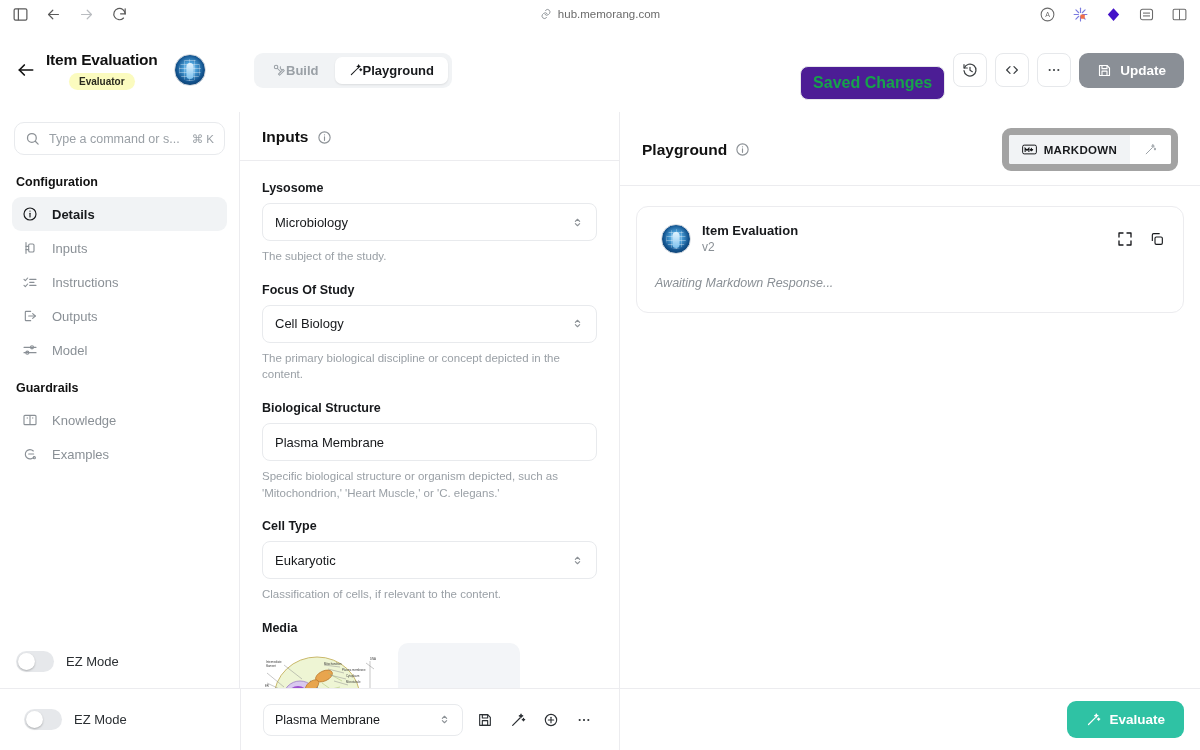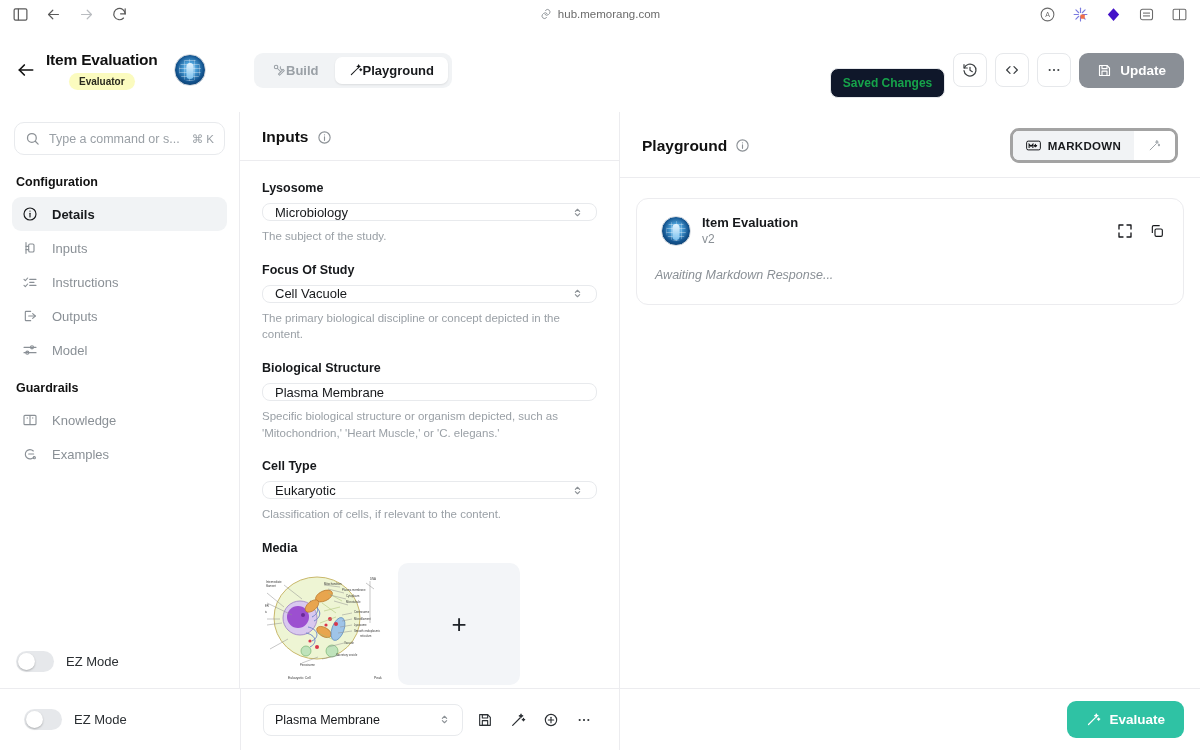--- a/index.html
+++ b/index.html
@@ -79,22 +79,22 @@
     display: flex; align-items: center; gap: 0;
     font-size: 13px; font-weight: 600; color: #9aa0a6;
     padding: 6px 14px; border-radius: 7px; cursor: pointer;
     background: transparent; border: none; white-space: nowrap;
   }
   .seg-btn.active { background: #ffffff; color: #17191c; box-shadow: 0 1px 2px rgba(0,0,0,.09); }
   .seg-btn svg { width: 14px; height: 14px; }
 
   .hdr-right { display: flex; align-items: center; gap: 8px; padding-right: 16px; }
   .saved-pill {
-    font-size: 12px; font-weight: 700; color: #16a34a;
-    border: 1px solid #e6e8eb; background: #0f172a;
+    font-size: 16px; font-weight: 700; color: #16a34a;
+    border: 1px solid #e6e8eb; background: #4c1d95;
     padding: 7px 12px; border-radius: 8px; white-space: nowrap; margin-top: 25px;
   }
   .icon-btn {
     width: 34px; height: 34px; border-radius: 8px;
     border: 1px solid #e6e8eb; background: #fff;
     display: flex; align-items: center; justify-content: center;
     color: #3c4043; cursor: pointer;
   }
   .icon-btn svg { width: 16px; height: 16px; }
   .update-btn {
@@ -168,21 +168,21 @@
     display: flex; align-items: center; gap: 8px;
     padding: 16px 22px 14px; border-bottom: 1px solid #ececef;
   }
   .panel-title { font-size: 15.5px; font-weight: 700; color: #111; }
   .info-i { width: 15px; height: 15px; color: #8c9196; }
   .panel-scroll { flex: 1; overflow: hidden; padding: 20px 22px 0; }
 
   .field { margin-bottom: 18px; }
   .field-label { font-size: 12.5px; font-weight: 700; color: #17191c; margin-bottom: 8px; }
   .control {
-    height: 18px; border: 1px solid #e8eaed; border-radius: 8px;
+    height: 38px; border: 1px solid #e8eaed; border-radius: 8px;
     display: flex; align-items: center; padding: 0 12px;
     font-size: 13px; color: #17191c; background: #fff; cursor: pointer;
   }
   .control.text-input { cursor: text; }
   .control .val { flex: 1; }
   .chev-ud { width: 13px; height: 13px; color: #8c9196; flex: 0 0 13px; }
   .field-help { font-size: 11.5px; color: #9aa0a6; margin-top: 7px; line-height: 1.45; }
 
   .media-row { display: flex; gap: 8px; }
   .media-thumb {
@@ -201,21 +201,21 @@
   .playground {
     flex: 1; display: flex; flex-direction: column; min-width: 0; background: #fff;
   }
   .pg-head {
     display: flex; align-items: center; gap: 8px;
     padding: 16px 22px 14px; border-bottom: 1px solid #ececef;
   }
   .pg-head-right { margin-left: auto; display: flex; align-items: center; }
   .seg-sm {
     display: inline-flex; align-items: center;
-    border: 3px solid #a3a3a3; border-radius: 9px; overflow: hidden; background: #fff;
+    border: 7px solid #a3a3a3; border-radius: 9px; overflow: hidden; background: #fff;
   }
   .seg-sm-btn {
     display: flex; align-items: center; gap: 7px;
     font-size: 11.5px; font-weight: 700; letter-spacing: .3px;
     color: #17191c; padding: 8px 13px; cursor: pointer; background: #fff; border: none;
   }
   .seg-sm-btn.active { background: #f1f3f5; }
   .seg-sm-btn svg { width: 15px; height: 13px; }
   .pg-body { flex: 1; padding: 20px 16px; min-height: 0; }
   .resp-card {
@@ -541,21 +541,21 @@
                 <polyline points="8 10 12 6 16 10"></polyline>
                 <polyline points="8 14 12 18 16 14"></polyline>
               </svg>
           </div>
           <div class="field-help">The subject of the study.</div>
         </div>
 
         <div class="field">
           <div class="field-label">Focus Of Study</div>
           <div class="control">
-            <span class="val">Cell Vacuole</span>
+            <span class="val">Cell Biology</span>
             <svg class="chev-ud" viewBox="0 0 24 24" fill="none" stroke="currentColor" stroke-width="2" stroke-linecap="round" stroke-linejoin="round">
                 <polyline points="8 10 12 6 16 10"></polyline>
                 <polyline points="8 14 12 18 16 14"></polyline>
               </svg>
           </div>
           <div class="field-help">The primary biological discipline or concept depicted in the content.</div>
         </div>
 
         <div class="field">
           <div class="field-label">Biological Structure</div>

